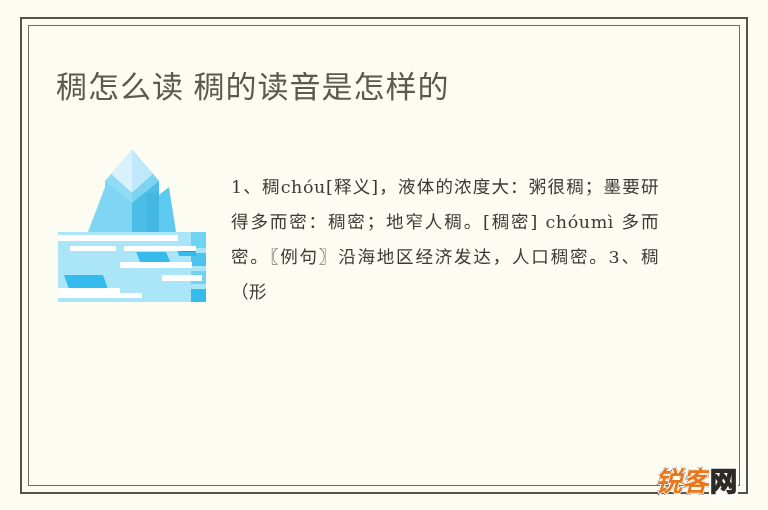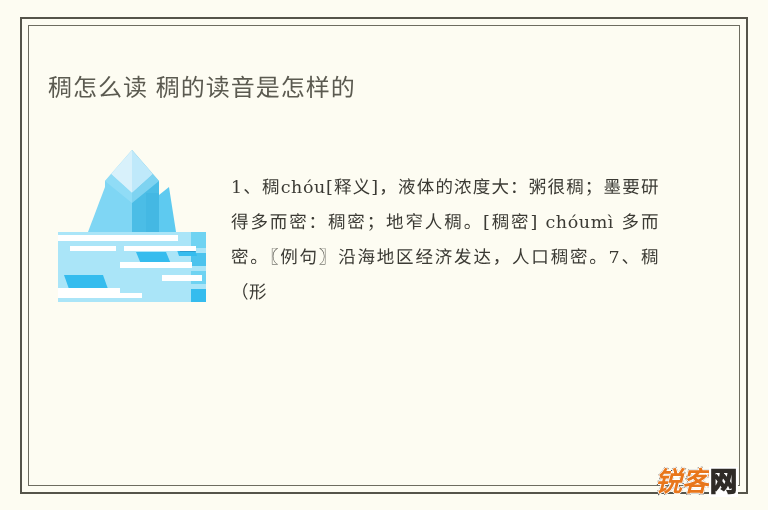--- a/index.html
+++ b/index.html
@@ -38,24 +38,24 @@
     top: 25px;
     width: 712px;
     height: 461px;
     border: 1px solid #6d6c60;
     box-sizing: border-box;
   }
 
   
   .title {
     position: absolute;
-    left: 48px;
+    left: 56px;
     top: 68px;
     width: 660px;
-    font-size: 24px;
+    font-size: 31px;
     line-height: 40px;
     letter-spacing: 1px;
     color: #5b5a50;
     font-weight: 400;
     white-space: nowrap;
   }
 
   
   .illo {
     position: absolute;
@@ -151,19 +151,19 @@
       <rect x="0" y="88" width="120" height="6" fill="#ffffff"></rect>
       <rect x="12" y="99" width="46" height="5" fill="#ffffff"></rect>
       <rect x="66" y="99" width="72" height="5" fill="#ffffff"></rect>
       <rect x="62" y="115" width="72" height="6" fill="#ffffff"></rect>
       <rect x="104" y="128" width="40" height="6" fill="#ffffff"></rect>
       <rect x="0" y="141" width="62" height="5" fill="#ffffff"></rect>
       <rect x="0" y="146" width="84" height="5" fill="#ffffff"></rect>
     </svg>
   </div>
 
-  <div class="article">1、稠chóu[释义]，液体的浓度大：粥很稠；墨要研得多而密：稠密；地窄人稠。[稠密] chóumì 多而密。〖例句〗沿海地区经济发达，人口稠密。7、稠（形</div>
+  <div class="article">1、稠chóu[释义]，液体的浓度大：粥很稠；墨要研得多而密：稠密；地窄人稠。[稠密] chóumì 多而密。〖例句〗沿海地区经济发达，人口稠密。3、稠（形</div>
 
   <div class="watermark">
     <span class="wm-a">锐客</span><span class="wm-b">网</span>
   </div>
 
 </div>
 
 </body></html>

